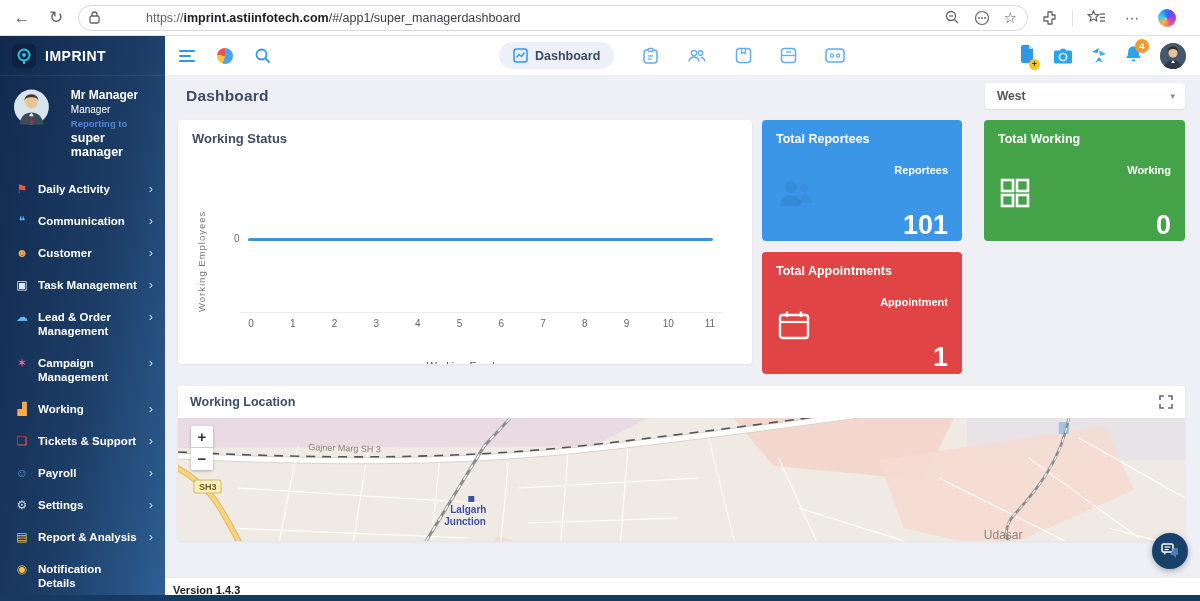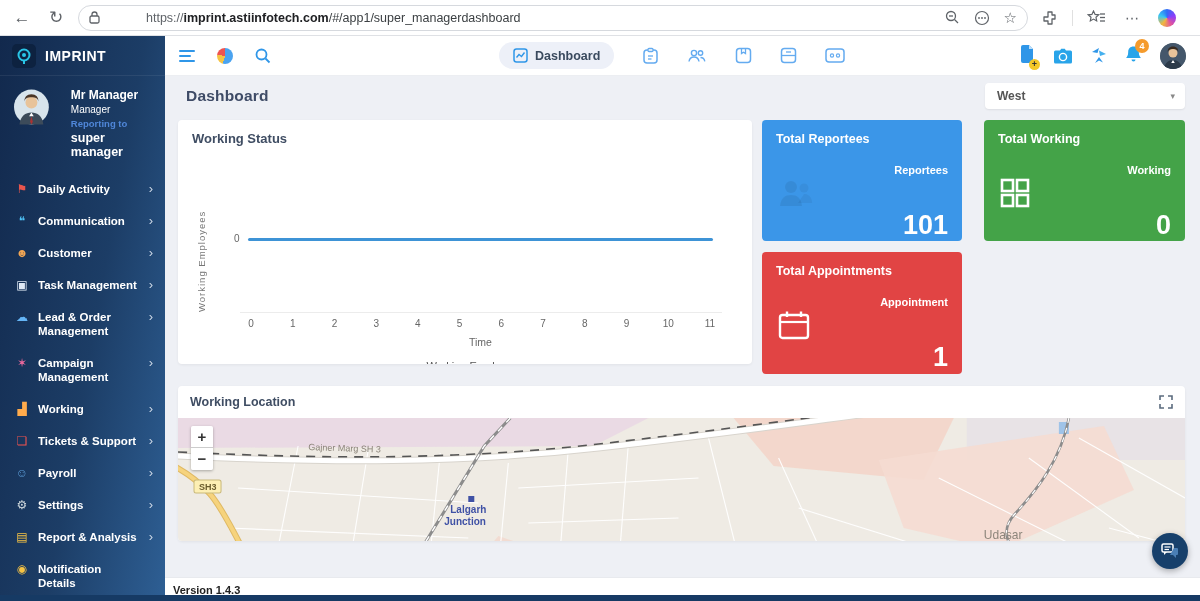--- a/index.html
+++ b/index.html
@@ -342,21 +342,20 @@
               <span>3</span>
               <span>4</span>
               <span>5</span>
               <span>6</span>
               <span>7</span>
               <span>8</span>
               <span>9</span>
               <span>10</span>
               <span>11</span>
           </div>
-          <div class="xlab">Time</div>
           <div class="legend-clip"><b>—</b> <span>Working Employees</span></div>
         </div>
 
         <div class="cards-grid">
           <div class="stat-card" style="background:#3b96e8;">
             <div class="st-title">Total Reportees</div>
             <span class="st-icon"><svg width="36" height="30" viewBox="0 0 36 30">
                   <circle cx="13" cy="9" r="6" fill="rgba(0,0,0,0.07)"></circle>
                   <path d="M2 28c.8-8 5-11 11-11s10.2 3 11 11z" fill="rgba(0,0,0,0.07)"></path>
                   <circle cx="26" cy="10" r="4.5" fill="rgba(0,0,0,0.05)"></circle>

